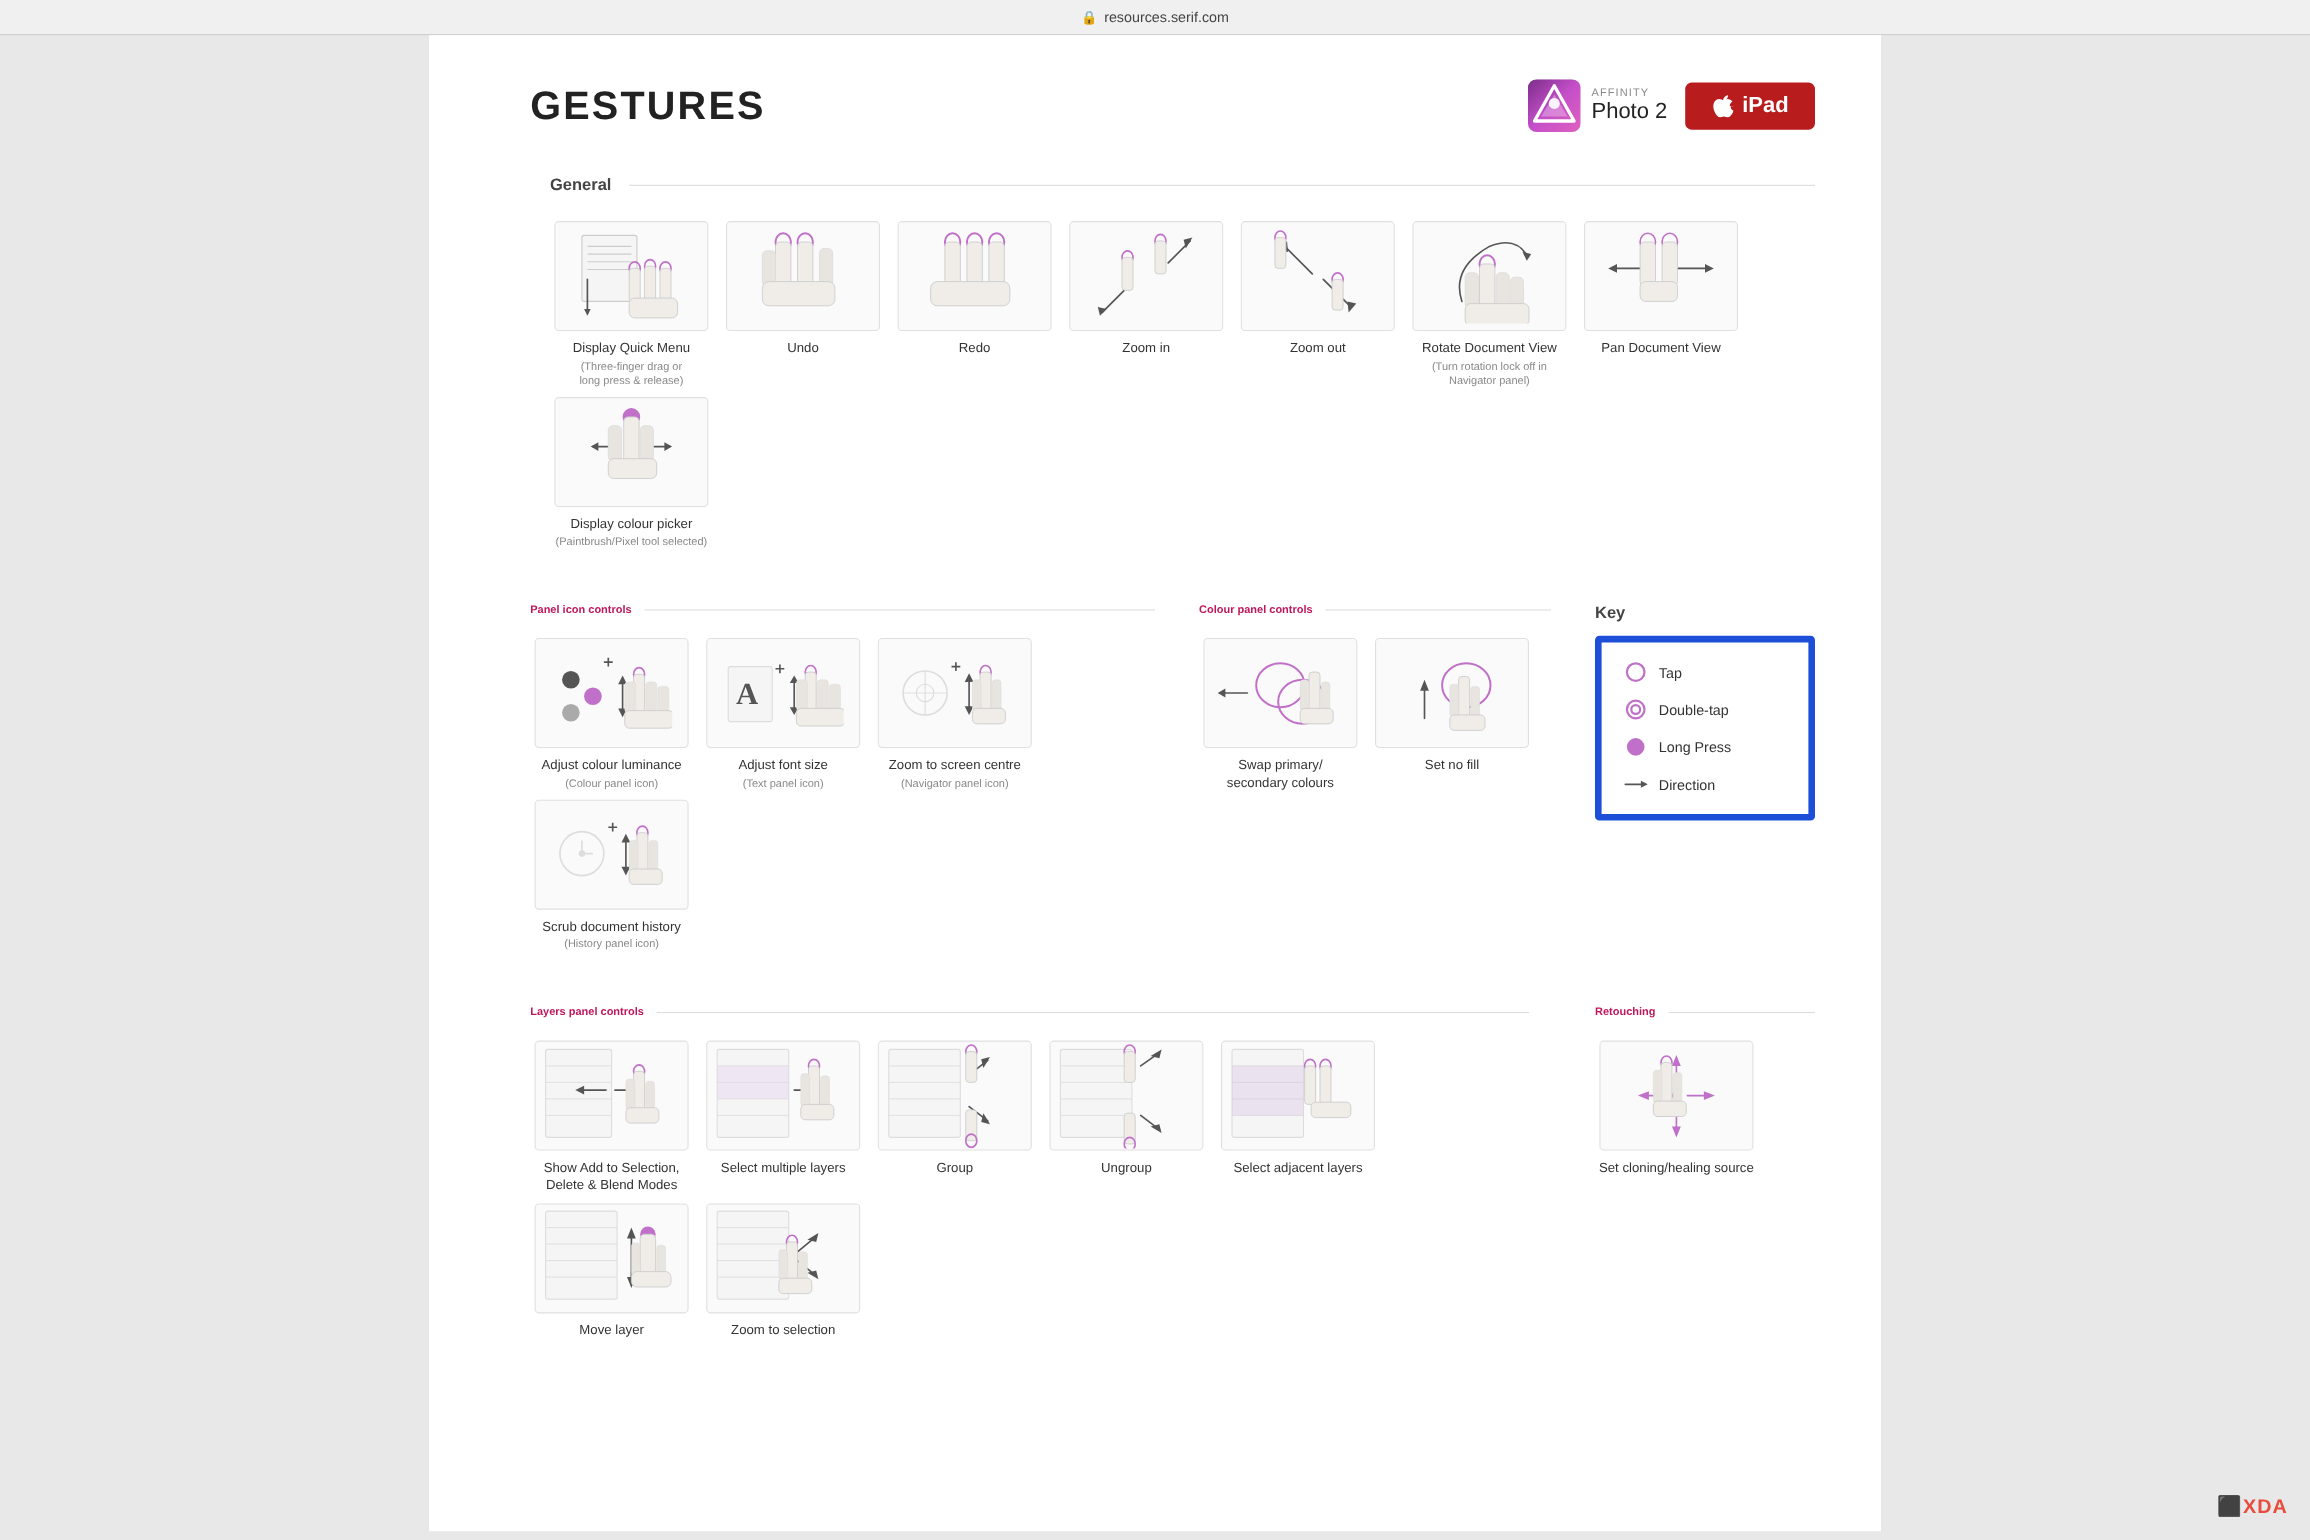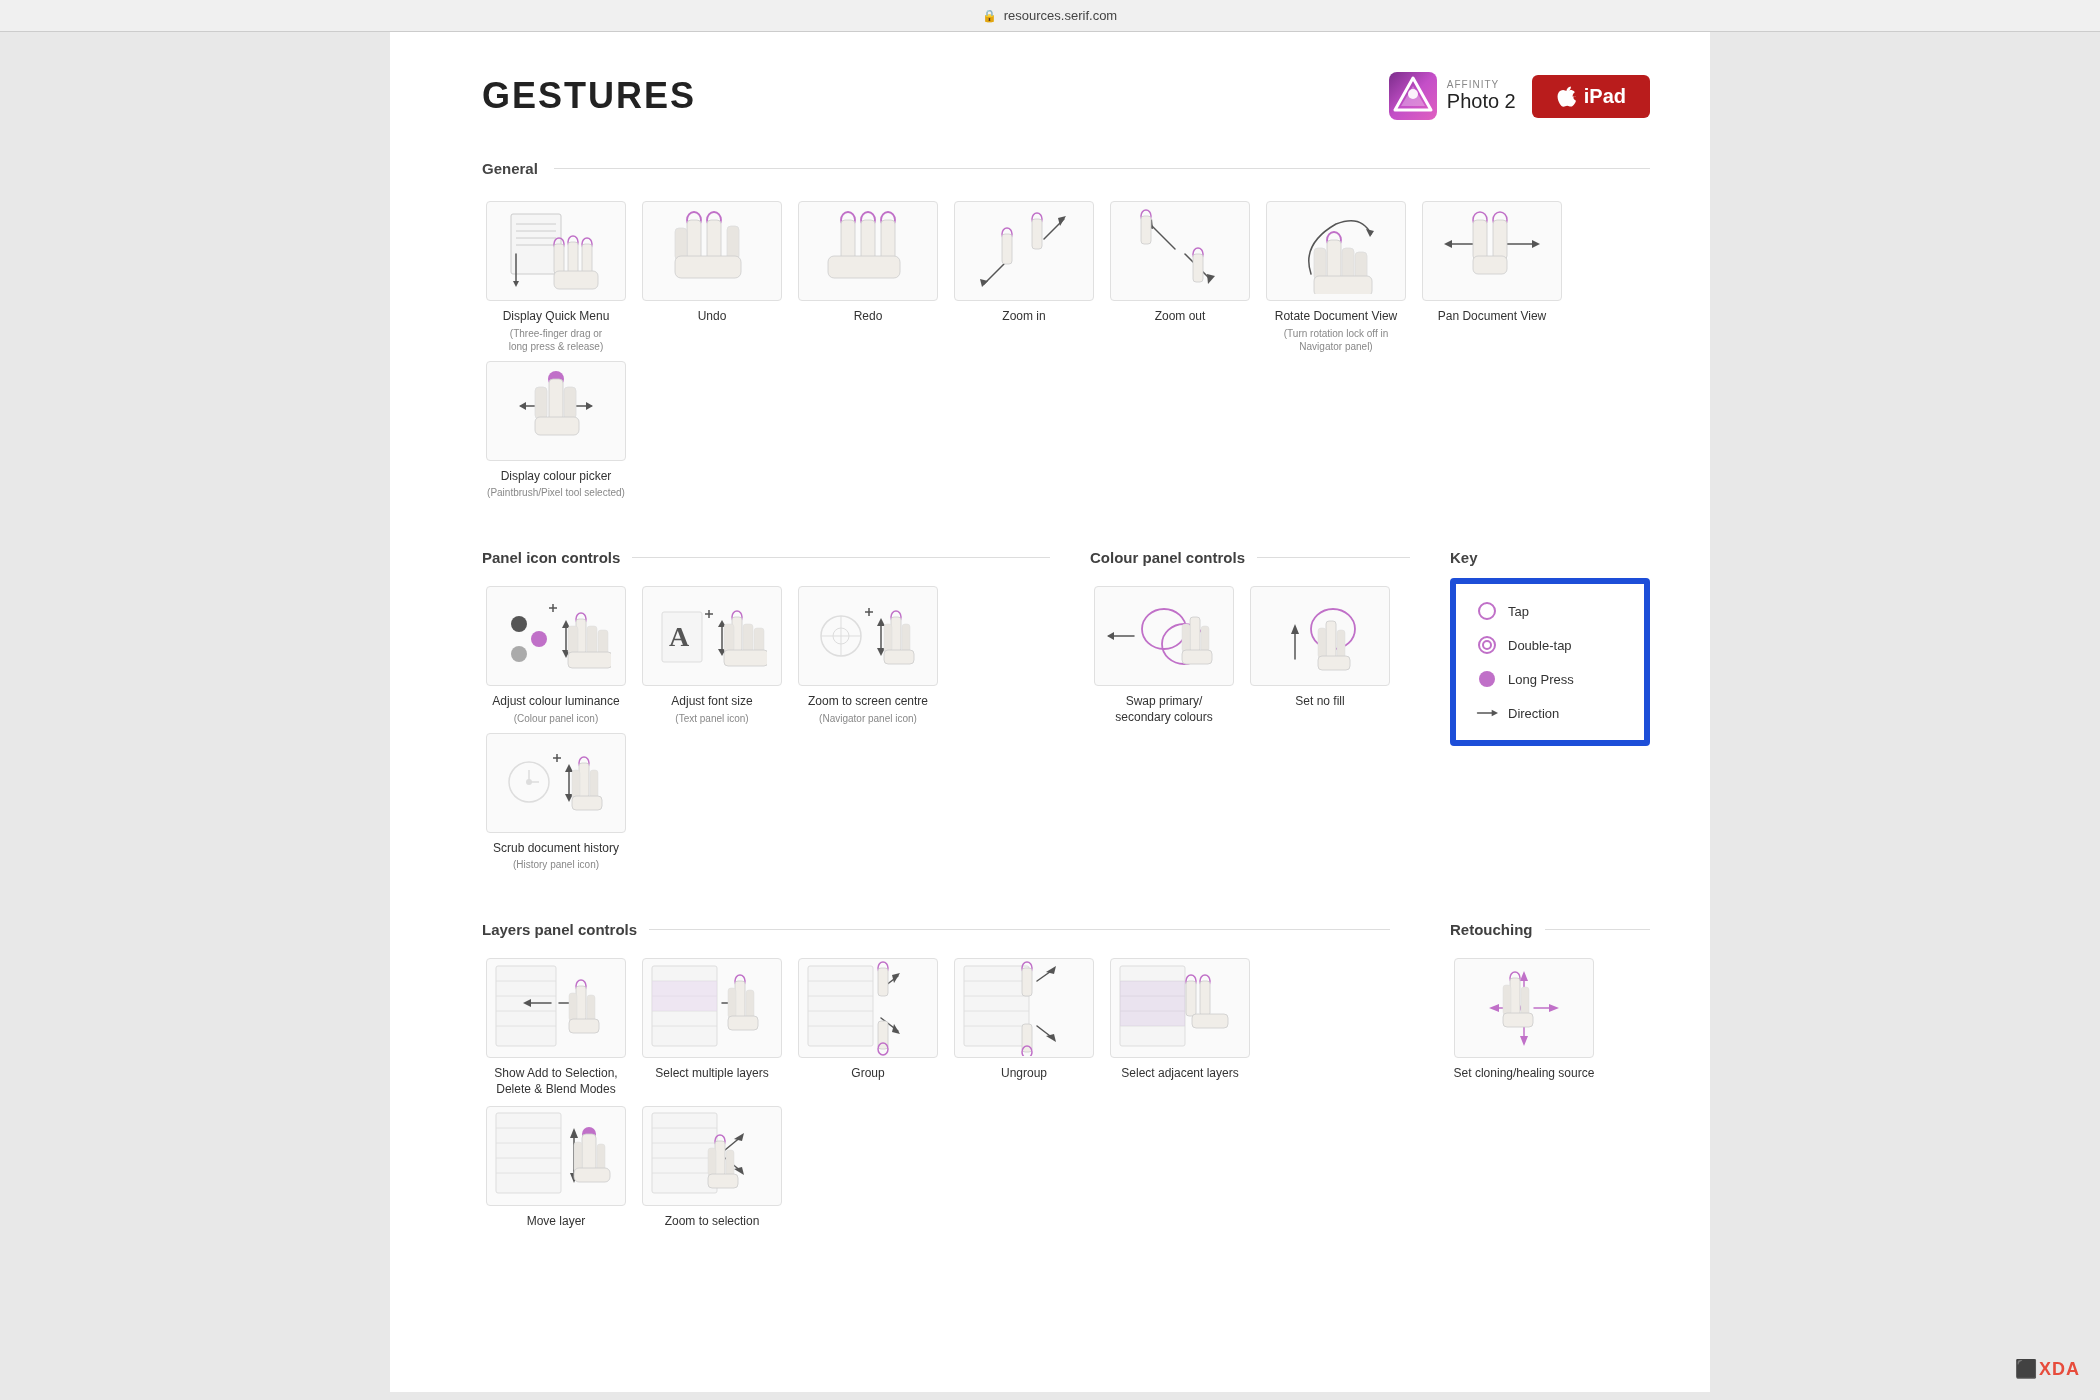--- a/index.html
+++ b/index.html
@@ -75,20 +75,21 @@
       padding: 10px 24px;
       border-radius: 6px;
       font-size: 20px;
       font-weight: 600;
       display: flex;
       align-items: center;
       gap: 8px;
     }
     .section {
       margin-bottom: 50px;
+      margin-left: 18px;
     }
     .section-header {
       display: flex;
       align-items: center;
       margin-bottom: 24px;
     }
     .section-title {
       font-size: 15px;
       font-weight: 600;
       color: #444;
@@ -168,23 +169,23 @@
     .key-label {
       font-size: 13px;
       color: #333;
     }
     .sub-section-header {
       display: flex;
       align-items: center;
       margin-bottom: 20px;
     }
     .sub-section-title {
-      font-size: 15px;
+      font-size: 10px;
       font-weight: 600;
-      color: #404040;
+      color: #be185d;
       margin-right: 12px;
       white-space: nowrap;
     }
     .sub-section-line {
       flex: 1;
       height: 1px;
       background: #ddd;
     }
     .xda-watermark {
       position: fixed;

